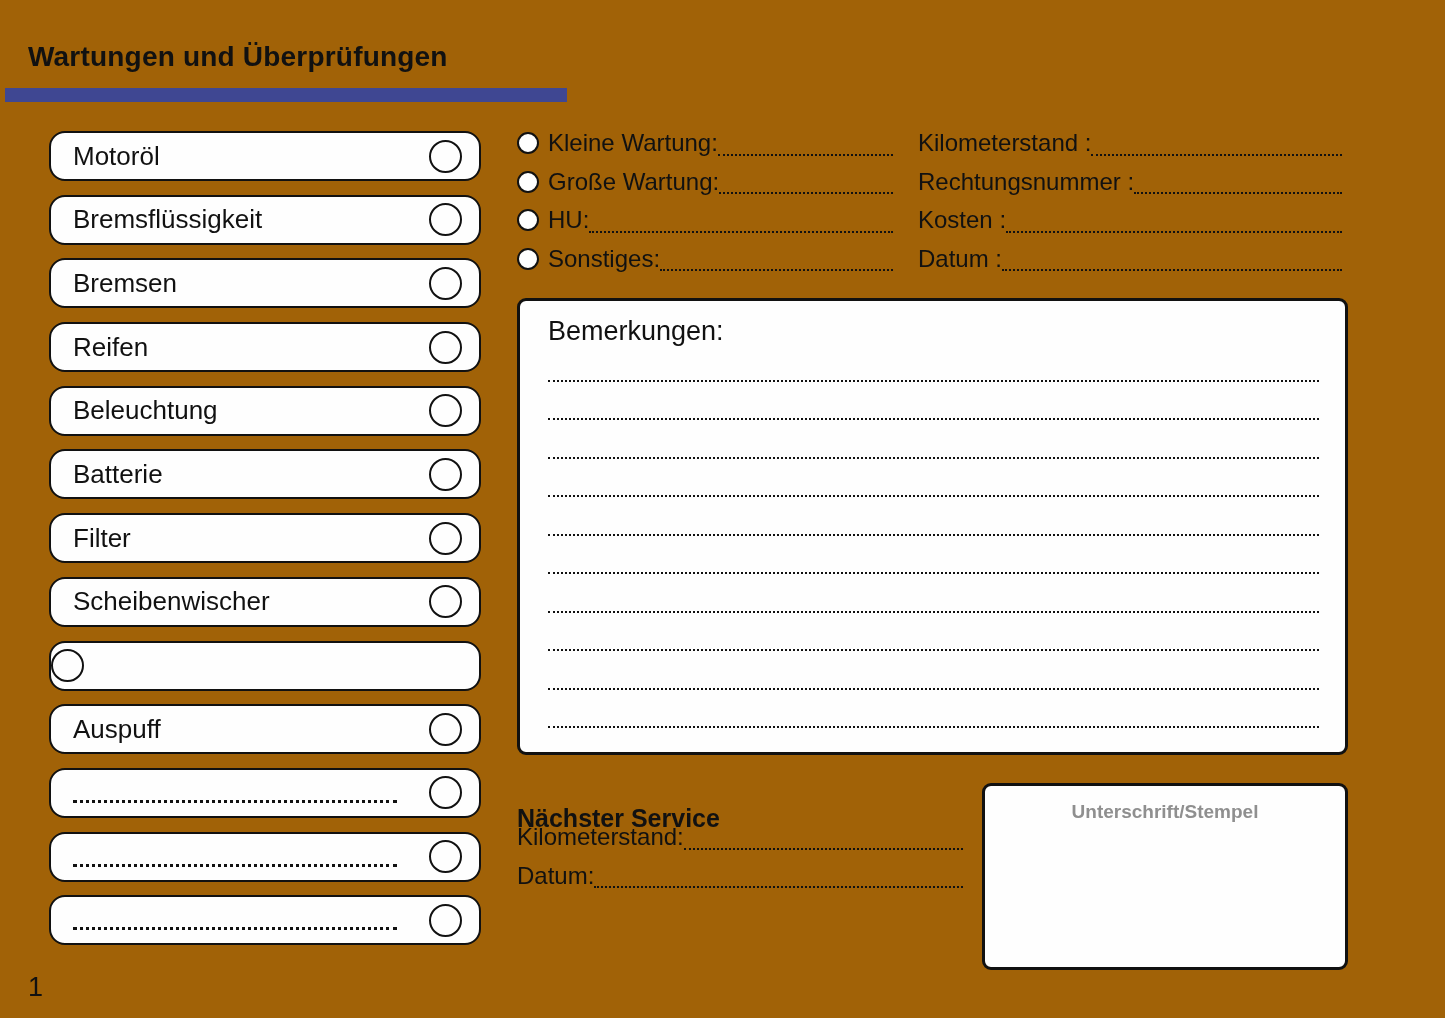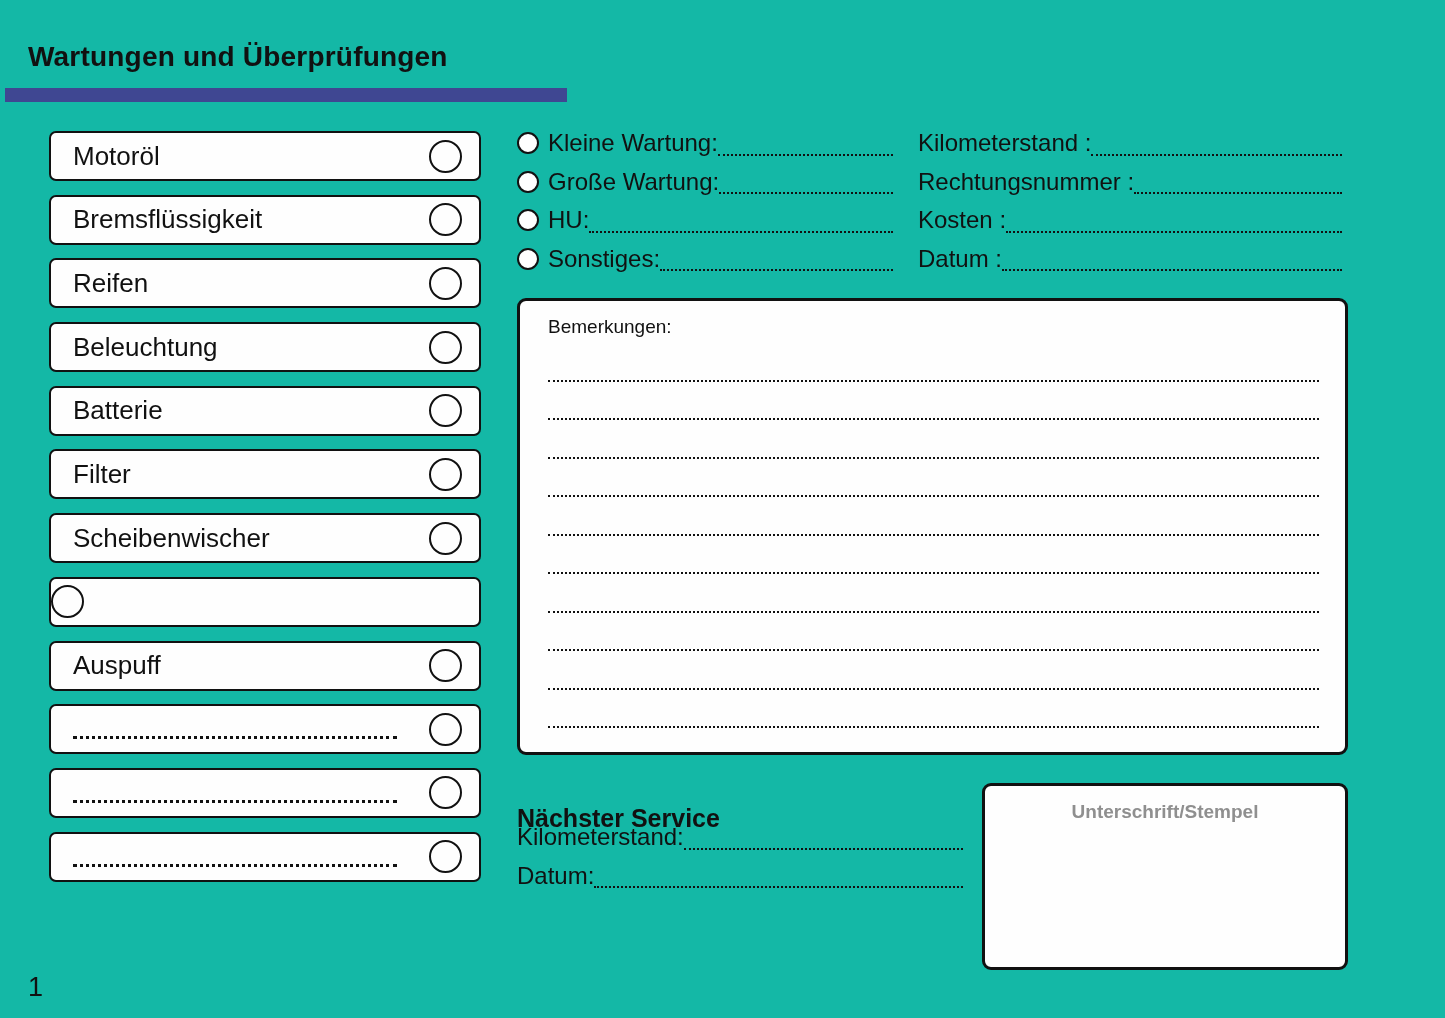--- a/index.html
+++ b/index.html
@@ -1,21 +1,21 @@
 <!DOCTYPE html>
 <html><head>
 <meta charset="utf-8">
 <style>
   * { margin: 0; padding: 0; box-sizing: border-box; }
   html, body { background: #ffffff; }
   .page {
     position: relative;
     width: 1445px;
     height: 1018px;
-    background: #14b8a6;
+    background: #a16207;
     font-family: "Liberation Sans", sans-serif;
     color: #111;
     overflow: hidden;
   }
 
   
   .page-title {
     position: absolute;
     left: 28px;
     top: 41px;
@@ -38,21 +38,21 @@
     left: 49px;
     top: 131px;
     width: 432px;
     display: flex;
     flex-direction: column;
     gap: 13.7px;
   }
   .check-box {
     height: 50px;
     border: 2.5px solid #111;
-    border-radius: 7px;
+    border-radius: 16px;
     background: #fefefe;
     display: flex;
     align-items: center;
   }
   .check-label {
     font-size: 26px;
     padding-left: 22px;
     flex: 1;
     white-space: nowrap;
   }
@@ -114,21 +114,21 @@
     width: 831px;
     height: 457px;
     border: 3px solid #111;
     border-radius: 9px;
     background: #fefefe;
   }
   .remarks-title {
     position: absolute;
     left: 28px;
     top: 15px;
-    font-size: 19px;
+    font-size: 27px;
   }
   .remarks-lines {
     position: absolute;
     left: 28px;
     right: 26px;
     top: 42px;
   }
   .remark-line {
     height: 38.5px;
     border-bottom: 2px dotted #111;
@@ -187,20 +187,24 @@
   <div class="checklist">
     <div class="check-box">
       <span class="check-label">Motoröl</span>
       <span class="check-circle"></span>
     </div>
     <div class="check-box">
       <span class="check-label">Bremsflüssigkeit</span>
       <span class="check-circle"></span>
     </div>
     <div class="check-box">
+      <span class="check-label">Bremsen</span>
+      <span class="check-circle"></span>
+    </div>
+    <div class="check-box">
       <span class="check-label">Reifen</span>
       <span class="check-circle"></span>
     </div>
     <div class="check-box">
       <span class="check-label">Beleuchtung</span>
       <span class="check-circle"></span>
     </div>
     <div class="check-box">
       <span class="check-label">Batterie</span>
       <span class="check-circle"></span>

